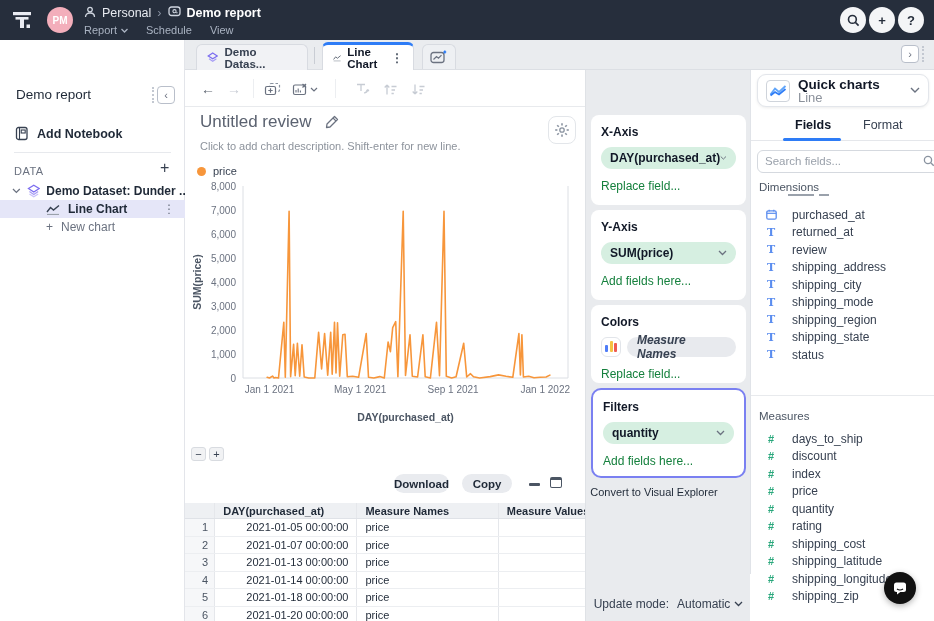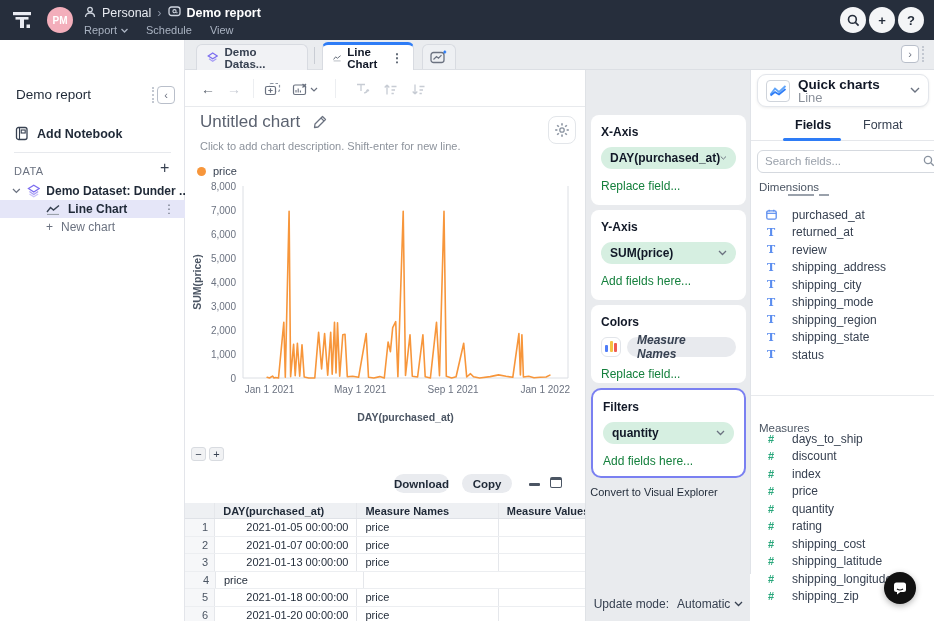--- a/index.html
+++ b/index.html
@@ -107,21 +107,21 @@
   .ftab { position:absolute; top:6px; font-size:12.5px; }
   #ftab-fields { left:44px; font-weight:bold; color:#111827; }
   #ftab-format { left:112px; color:#374151; }
   #ftab-underline { position:absolute; left:32px; top:26px; width:58px; height:3px; background:#2e7cf6; border-radius:2px; }
   #search-row { left:6px; top:79px; width:172px; height:24px; display:flex; align-items:center; gap:5px; }
   #search-box { flex:1; height:23px; border:1px solid #d5d9df; border-radius:6px; display:flex; align-items:center; padding:0 7px; gap:4px; }
   #search-box input { border:none; outline:none; flex:1; font-size:11.5px; color:#374151; font-family:"Liberation Sans",sans-serif; min-width:0; background:transparent; }
   #search-box input::placeholder { color:#9aa1ab; }
   .sect-label { position:absolute; left:8px; font-size:11.5px; color:#4b5563; }
   #dims-label { top:111px; }
-  #meas-label { top:352px; }
+  #meas-label { top:340px; }
   #dims-list { left:0; top:124px; width:184px; height:264px; overflow:hidden; }
   #meas-list { left:0; top:360px; width:184px; height:176px; overflow:hidden; }
   .field-row { display:flex; align-items:center; height:17.5px; padding-left:14px; gap:15px; }
   .field-row .f-label { font-size:12px; color:#374151; }
   .ticon { color:#5b8def; font-family:"DejaVu Serif", serif; font-weight:bold; font-size:11px; width:12px; text-align:center; }
   .hicon { color:#2aa87c; font-weight:bold; font-size:11px; width:12px; text-align:center; }
   .cal-w { width:12px; display:flex; justify-content:center; }
   .clipped-row { height:12px; display:flex; align-items:flex-start; padding-left:37px; gap:5px; overflow:hidden; }
   .clip-dash { height:3px; background:#9aa1ab; margin-top:-1px; }
   #fields-div { left:0; top:325px; width:184px; border-top:1px solid #e8eaed; }
@@ -298,21 +298,21 @@
       </span>
       <span class="tool off" style="left:222px;">
         <svg width="15" height="13" viewBox="0 0 15 13">
             <path d="M4 1.5 L4 11 M4 11 L1.7 8.5 M4 11 L6.3 8.5" fill="none" stroke="#c7ccd4" stroke-width="1.3"></path>
             <path d="M8.5 3.5 L13.5 3.5 M8.5 7 L12 7 M8.5 10.5 L10.8 10.5" stroke="#c7ccd4" stroke-width="1.3"></path>
           </svg>
       </span>
     </div>
 
     <div id="chart-title-row" class="abs">
-      <span id="chart-title">Untitled chart</span>
+      <span id="chart-title">Untitled review</span>
       <svg width="16" height="16" viewBox="0 0 16 16">
           <path d="M10.5 2.5 L13.5 5.5 L6 13 L2.5 13.5 L3 10 Z" fill="none" stroke="#6b7280" stroke-width="1.3" stroke-linejoin="round"></path>
           <path d="M9 4 L12 7" stroke="#6b7280" stroke-width="1.1"></path>
         </svg>
     </div>
     <div id="gear-btn" class="abs">
       <svg width="16" height="16" viewBox="0 0 16 16">
           <circle cx="8" cy="8" r="2.2" fill="none" stroke="#8a93a0" stroke-width="1.3"></circle>
           <g stroke="#8a93a0" stroke-width="1.6">
             <path d="M8 1.2 L8 3.4"></path>
@@ -386,20 +386,21 @@
      <div class="tc c-val"></div>
    </div>
           <div class="t-row">
      <div class="tc c-num">3</div>
      <div class="tc c-date">2021-01-13 00:00:00</div>
      <div class="tc c-name">price</div>
      <div class="tc c-val"></div>
    </div>
           <div class="t-row">
      <div class="tc c-num">4</div>
+     <div class="tc c-date">2021-01-14 00:00:00</div>
      <div class="tc c-name">price</div>
      <div class="tc c-val"></div>
    </div>
           <div class="t-row">
      <div class="tc c-num">5</div>
      <div class="tc c-date">2021-01-18 00:00:00</div>
      <div class="tc c-name">price</div>
      <div class="tc c-val"></div>
    </div>
           <div class="t-row">

